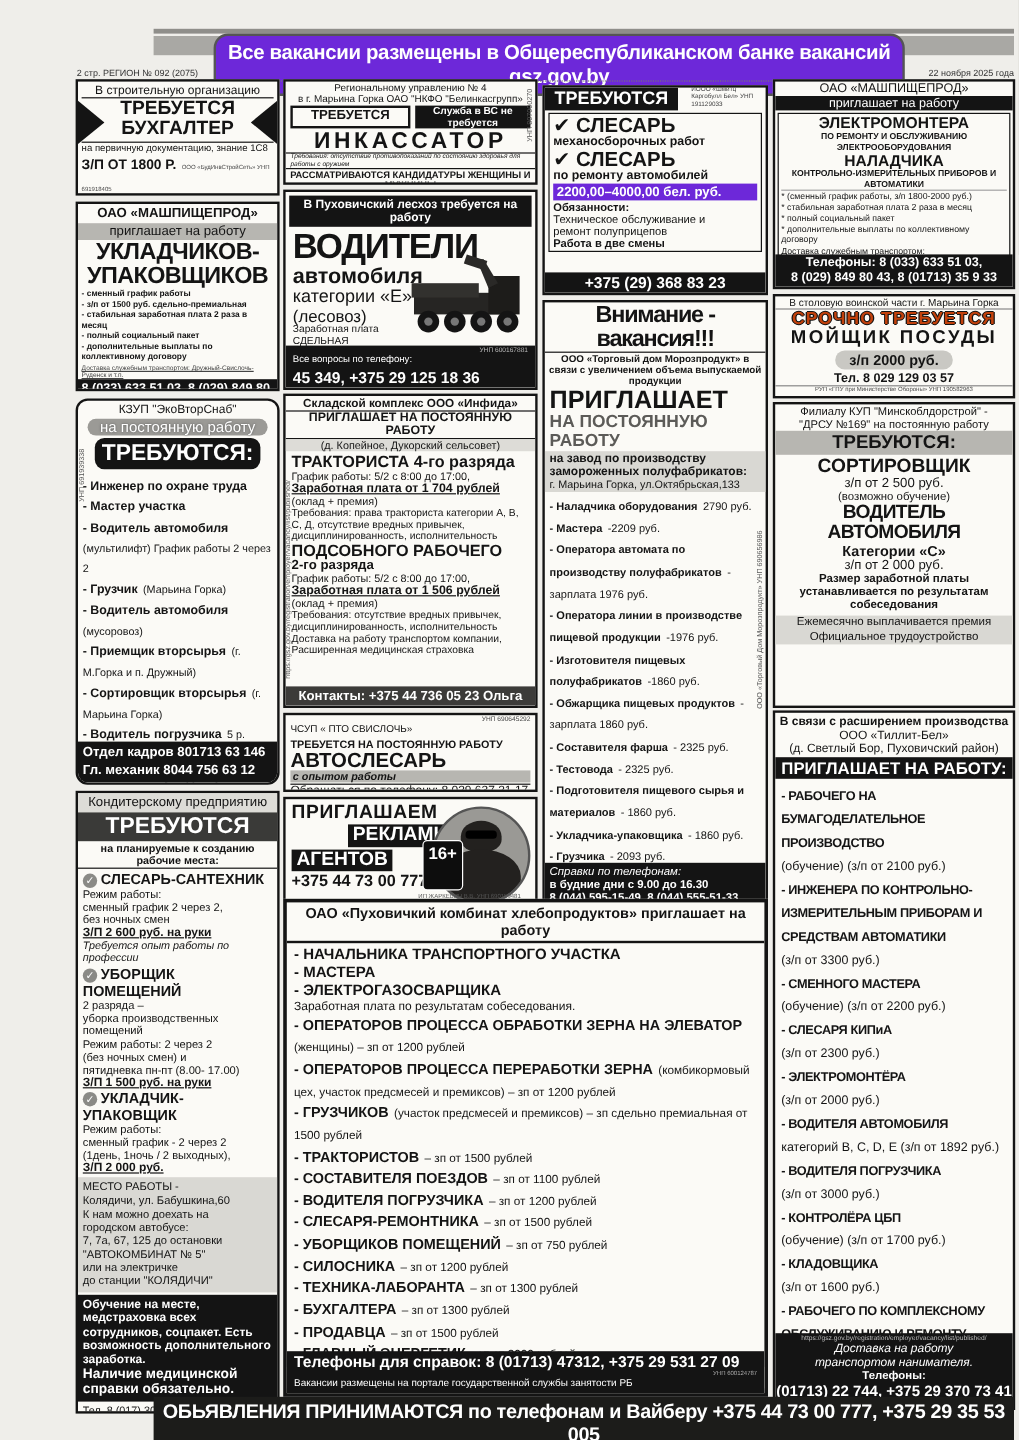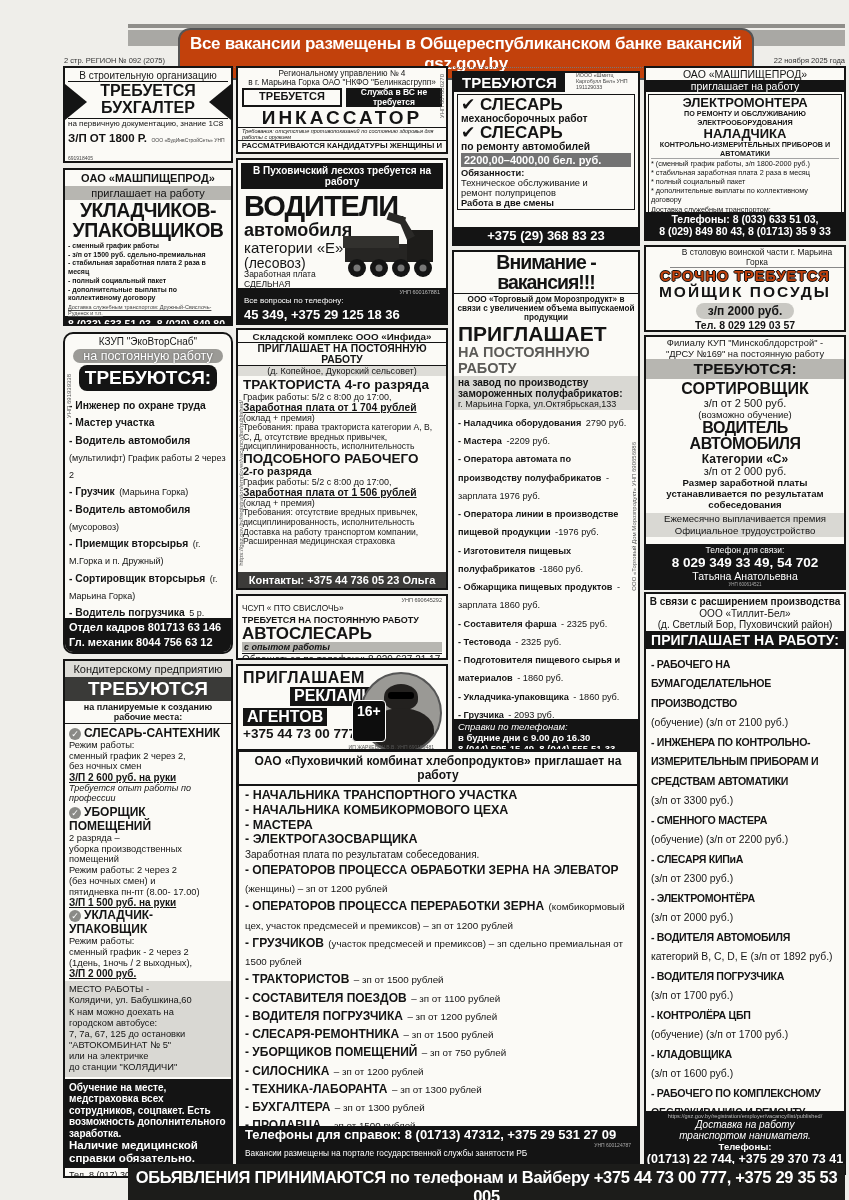--- a/index.html
+++ b/index.html
@@ -1,20 +1,20 @@
 <!DOCTYPE html>
 <html><head>
 <meta charset="utf-8">
 <style>
   html,body{margin:0;padding:0;}
   body{background:#cfcecb;font-family:"Liberation Sans","DejaVu Sans",sans-serif;color:#141414;}
   .page{position:relative;width:849px;height:1200px;background:#efeeea;overflow:hidden;margin:0 auto;}
   .topband{position:absolute;left:128px;top:30px;width:717px;height:16px;background:#a9a8a4;}
   .topband2{position:absolute;left:128px;top:24px;width:717px;height:4px;background:#8f8e8a;}
-  .banner{position:absolute;left:178px;top:28px;width:560px;background:#c2410c;color:#fff;
+  .banner{position:absolute;left:178px;top:28px;width:560px;background:#6d28d9;color:#fff;
           border:2px solid #555;border-radius:12px;text-align:center;font-weight:bold;
           font-size:17px;padding:4px 6px;letter-spacing:-0.3px;}
   .dateline{position:absolute;left:64px;top:56px;width:781px;font-size:7.5px;color:#333;
             border-bottom:1px dotted #777;padding-bottom:2px;display:flex;justify-content:space-between;}
   .col{position:absolute;display:flex;flex-direction:column;}
   .ad{background:#fbfaf6;border:2px solid #141414;box-sizing:border-box;overflow:hidden;position:relative;}
   .c{text-align:center;} .b{font-weight:bold;} .i{font-style:italic;} .u{text-decoration:underline;}
   .bar{background:#141414;color:#fff;} .gbar{background:#b7b6b1;} .lgray{background:#d9d8d3;}
   .tiny{font-size:6.5px;color:#444;}
   .vside{position:absolute;writing-mode:vertical-rl;transform:rotate(180deg);font-size:6px;color:#555;}
@@ -272,21 +272,21 @@
     <div class="ad" style="height:175px;margin-bottom:4px;">
       <div>
         <span class="bar b" style="font-size:15px;padding:1px 8px;display:inline-block;">ТРЕБУЮТСЯ</span>
         <span class="tiny" style="font-size:5.3px;float:right;width:62px;line-height:1.1;">ИООО «Шмитц Каргобулл Бел» УНП 191129033</span>
       </div>
       <div style="border:1px solid #141414;margin:2px 3px;padding:1px 3px;">
         <div class="b" style="font-size:17px;line-height:1;"><span>✔</span> <span>СЛЕСАРЬ</span></div>
         <div class="b" style="font-size:10.3px;">механосборочных работ</div>
         <div class="b" style="font-size:17px;line-height:1;"><span>✔</span> <span>СЛЕСАРЬ</span></div>
         <div class="b" style="font-size:10.3px;">по ремонту автомобилей</div>
-        <div class="gbar b" style="font-size:11px;padding:1px 3px;margin:1px 0;background:#737373;color:#fff;">2200,00–4000,00 бел. руб.</div>
+        <div class="gbar b" style="font-size:11px;padding:1px 3px;margin:1px 0;background:#6d28d9;color:#fff;">2200,00–4000,00 бел. руб.</div>
         <div class="b" style="font-size:9.3px;">Обязанности:</div>
         <div style="font-size:9.3px;line-height:1.1;">Техническое обслуживание и</div>
         <div style="font-size:9.3px;line-height:1.1;">ремонт полуприцепов</div>
         <div class="b" style="font-size:9.3px;">Работа в две смены</div>
       </div>
       <div class="bar c" style="font-size:13px;position:absolute;bottom:0;left:0;right:0;padding:1px 0;"><span class="b">+375 (29) 368 83 23</span></div>
     </div>
 
     <div class="ad" style="height:508px;">
       <span class="vside" style="right:1px;top:190px;">ООО «Торговый Дом Морозпродукт» УНП 690656986</span>
@@ -346,21 +346,21 @@
           </div>
         <span class="tiny" style="float:right;font-size:5.5px;margin-top:-8px;">УНП 600124838</span>
       </div>
       <div class="bar c b" style="font-size:10.5px;line-height:1.2;position:absolute;bottom:0;left:0;right:0;padding:1px 0;">
         <div>Телефоны: 8 (033) 633 51 03,</div>
         <div>8 (029) 849 80 43, 8 (01713) 35 9 33</div>
       </div>
     </div>
 
     <div class="ad" style="height:87px;margin-bottom:3px;">
-      <div class="c" style="font-size:8.4px;border-bottom:1px solid #888;margin-left:24px;">В столовую воинской части г. Марьина Горка</div>
+      <div class="c" style="font-size:8.4px;border-bottom:1px solid #888;">В столовую воинской части г. Марьина Горка</div>
       <div class="c b" style="font-size:14.5px;letter-spacing:1px;color:#c2410c;text-shadow:-1px 0 #141414,1px 0 #141414,0 -1px #141414,0 1px #141414;">СРОЧНО ТРЕБУЕТСЯ</div>
       <div class="c b" style="font-size:15.5px;letter-spacing:2px;line-height:1;">МОЙЩИК ПОСУДЫ</div>
       <div class="c" style="margin-top:1px;"><span class="pill b" style="font-size:12px;">з/п 2000 руб.</span></div>
       <div class="c b" style="font-size:10.5px;">Тел. 8 029 129 03 57</div>
       <div class="tiny c" style="font-size:5px;border-top:1px solid #888;">РУП «ГПУ при Министерстве Обороны» УНП 190582963</div>
     </div>
 
     <div class="ad" style="height:255px;margin-bottom:2px;">
       <div class="c" style="font-size:9.3px;line-height:1.15;padding-top:1px;">
         <div>Филиалу КУП "Минскоблдорстрой" -</div>
@@ -371,44 +371,38 @@
       <div class="c" style="font-size:11px;line-height:1.05;">з/п от 2 500 руб.</div>
       <div class="c" style="font-size:9.5px;line-height:1.05;">(возможно обучение)</div>
       <div class="c b" style="font-size:16px;line-height:1.05;letter-spacing:-0.5px;">ВОДИТЕЛЬ АВТОМОБИЛЯ</div>
       <div class="c b" style="font-size:12px;line-height:1.05;">Категории «С»</div>
       <div class="c" style="font-size:11px;line-height:1.05;">з/п от 2 000 руб.</div>
       <div class="c b" style="font-size:9.6px;line-height:1.15;padding:0 6px;">Размер заработной платы устанавливается по результатам собеседования</div>
       <div class="lgray c" style="font-size:9.6px;line-height:1.3;margin-top:2px;">
         <div>Ежемесячно выплачивается премия</div>
         <div>Официальное трудоустройство</div>
       </div>
-      <div class="bar c" style="position:absolute;bottom:0;left:0;right:0;padding:1px 0;">
-        <div style="font-size:8.5px;">Телефон для связи:</div>
-        <div class="b" style="font-size:13.5px;">8 029 349 33 49, 54 702</div>
-        <div style="font-size:10.5px;">Татьяна Анатольевна</div>
-        <div class="tiny" style="color:#aaa;font-size:4.5px;">УНП 600614521</div>
-      </div>
     </div>
 
     <div class="ad" style="height:583px;">
       <div class="c b" style="font-size:10px;line-height:1.15;padding-top:2px;">
         <div>В связи с расширением производства</div>
         <div style="font-weight:normal;">ООО «Тиллит-Бел»</div>
         <div style="font-weight:normal;">(д. Светлый Бор, Пуховичский район)</div>
       </div>
       <div class="bar c b" style="font-size:14px;padding:1px 0;">ПРИГЛАШАЕТ  НА  РАБОТУ:</div>
       <ul style="padding:4px 5px;line-height:1.22;">
 
       <li><span class="b" style="font-size:10.6px;letter-spacing:-0.3px;">-  РАБОЧЕГО НА БУМАГОДЕЛАТЕЛЬНОЕ ПРОИЗВОДСТВО</span><br><span style="font-size:10.4px;">(обучение) (з/п от 2100 руб.)</span></li>
           <li><span class="b" style="font-size:10.6px;letter-spacing:-0.3px;">-  ИНЖЕНЕРА ПО КОНТРОЛЬНО-ИЗМЕРИТЕЛЬНЫМ ПРИБОРАМ И СРЕДСТВАМ АВТОМАТИКИ</span><br><span style="font-size:10.4px;">(з/п от 3300 руб.)</span></li>
           <li><span class="b" style="font-size:10.6px;letter-spacing:-0.3px;">-  СМЕННОГО МАСТЕРА</span><br><span style="font-size:10.4px;">(обучение) (з/п от 2200 руб.)</span></li>
           <li><span class="b" style="font-size:10.6px;letter-spacing:-0.3px;">-  СЛЕСАРЯ КИПиА</span><br><span style="font-size:10.4px;">(з/п от 2300 руб.)</span></li>
           <li><span class="b" style="font-size:10.6px;letter-spacing:-0.3px;">-  ЭЛЕКТРОМОНТЁРА</span><br><span style="font-size:10.4px;">(з/п от 2000 руб.)</span></li>
           <li><span class="b" style="font-size:10.6px;letter-spacing:-0.3px;margin-top:16px;">-  ВОДИТЕЛЯ АВТОМОБИЛЯ</span><br><span style="font-size:10.4px;">категорий B, C, D, E (з/п от 1892 руб.)</span></li>
-          <li><span class="b" style="font-size:10.6px;letter-spacing:-0.3px;">-  ВОДИТЕЛЯ ПОГРУЗЧИКА</span><br><span style="font-size:10.4px;">(з/п от 1700 руб.)</span></li>
+          <li><span class="b" style="font-size:10.6px;letter-spacing:-0.3px;">-  ВОДИТЕЛЯ ПОГРУЗЧИКА</span><br><span style="font-size:10.4px;">(з/п от 3000 руб.)</span></li>
           <li><span class="b" style="font-size:10.6px;letter-spacing:-0.3px;">-  КОНТРОЛЁРА ЦБП</span><br><span style="font-size:10.4px;">(обучение) (з/п от 1700 руб.)</span></li>
           <li><span class="b" style="font-size:10.6px;letter-spacing:-0.3px;">-  КЛАДОВЩИКА</span><br><span style="font-size:10.4px;">(з/п от 1600 руб.)</span></li>
           <li><span class="b" style="font-size:10.6px;letter-spacing:-0.3px;">-  РАБОЧЕГО ПО КОМПЛЕКСНОМУ ОБСЛУЖИВАНИЮ И РЕМОНТУ ЗДАНИЙ И СООРУЖЕНИЙ</span><br><span style="font-size:10.4px;">(з/п от 1400 руб.)</span></li>
           <li><span class="b" style="font-size:10.6px;letter-spacing:-0.3px;">-  СЛЕСАРЯ-РЕМОНТНИКА</span><br></li>
         </ul>
       <div class="bar c" style="position:absolute;bottom:0;left:0;right:0;padding:2px 0;">
         <div style="font-size:5.6px;color:#bbb;">https://gsz.gov.by/registration/employer/vacancy/list/published/</div>
         <div class="i" style="font-size:10px;">Доставка на работу</div>
         <div class="i" style="font-size:10px;">транспортом нанимателя.</div>
         <div class="b" style="font-size:9.5px;">Телефоны:</div>
@@ -416,21 +410,20 @@
         <div class="tiny" style="color:#999;font-size:4.5px;">УНП 192308788</div>
       </div>
     </div>
   </div>
 
   <div class="ad" style="position:absolute;left:236px;top:749px;width:404px;height:415px;border-width:3px;">
     <div class="c b" style="font-size:12px;border-bottom:2px solid #141414;padding:2px 0;">ОАО «Пуховичкий комбинат хлебопродуктов» приглашает на работу</div>
     <div style="padding:2px 6px;line-height:1.18;">
 
     <div class="b" style="font-size:12.5px;">- НАЧАЛЬНИКА ТРАНСПОРТНОГО УЧАСТКА</div>
-        <div class="b" style="font-size:12.5px;">- НАЧАЛЬНИКА КОМБИКОРМОВОГО ЦЕХА</div>
         <div class="b" style="font-size:12.5px;">- МАСТЕРА</div>
         <div class="b" style="font-size:12.5px;">- ЭЛЕКТРОГАЗОСВАРЩИКА</div>
       </div>
     <div style="font-size:10px;padding:0 6px;">Заработная плата по результатам собеседования.</div>
     <div style="padding:0 6px;line-height:1.14;">
 
     <div><span class="b" style="font-size:12px;">- ОПЕРАТОРОВ ПРОЦЕССА ОБРАБОТКИ ЗЕРНА НА ЭЛЕВАТОР</span> <span style="font-size:9.8px;">(женщины) – зп от 1200 рублей</span></div>
         <div><span class="b" style="font-size:12px;">- ОПЕРАТОРОВ ПРОЦЕССА ПЕРЕРАБОТКИ ЗЕРНА</span> <span style="font-size:9.8px;">(комбикормовый цех, участок предсмесей и премиксов) – зп от 1200 рублей</span></div>
         <div><span class="b" style="font-size:12px;">- ГРУЗЧИКОВ</span> <span style="font-size:9.8px;">(участок предсмесей и премиксов) – зп сдельно премиальная от 1500 рублей</span></div>
         <div><span class="b" style="font-size:12px;">- ТРАКТОРИСТОВ</span> <span style="font-size:9.8px;">– зп от 1500 рублей</span></div>

